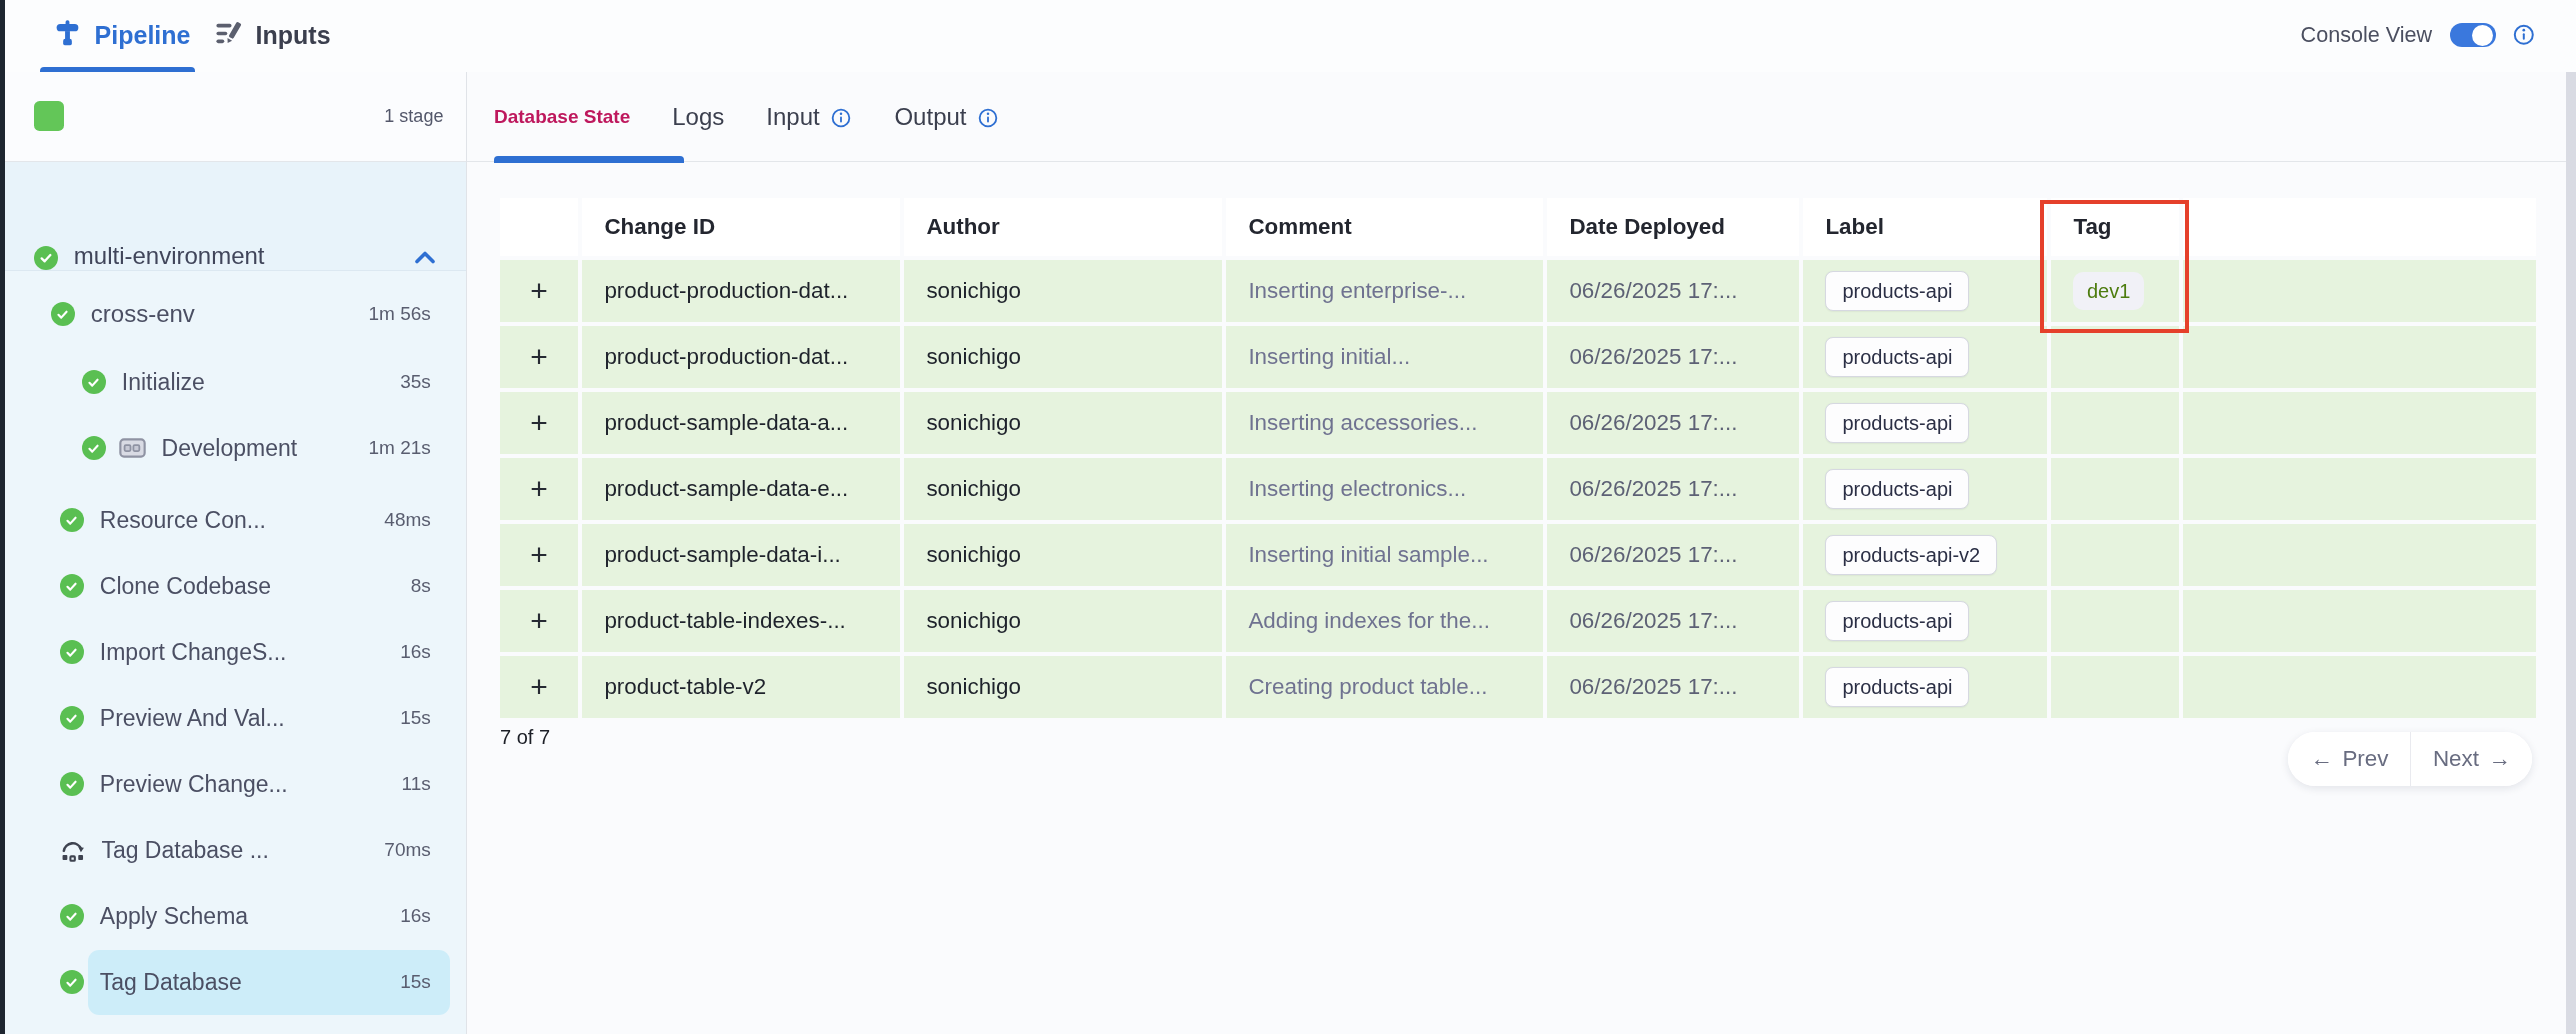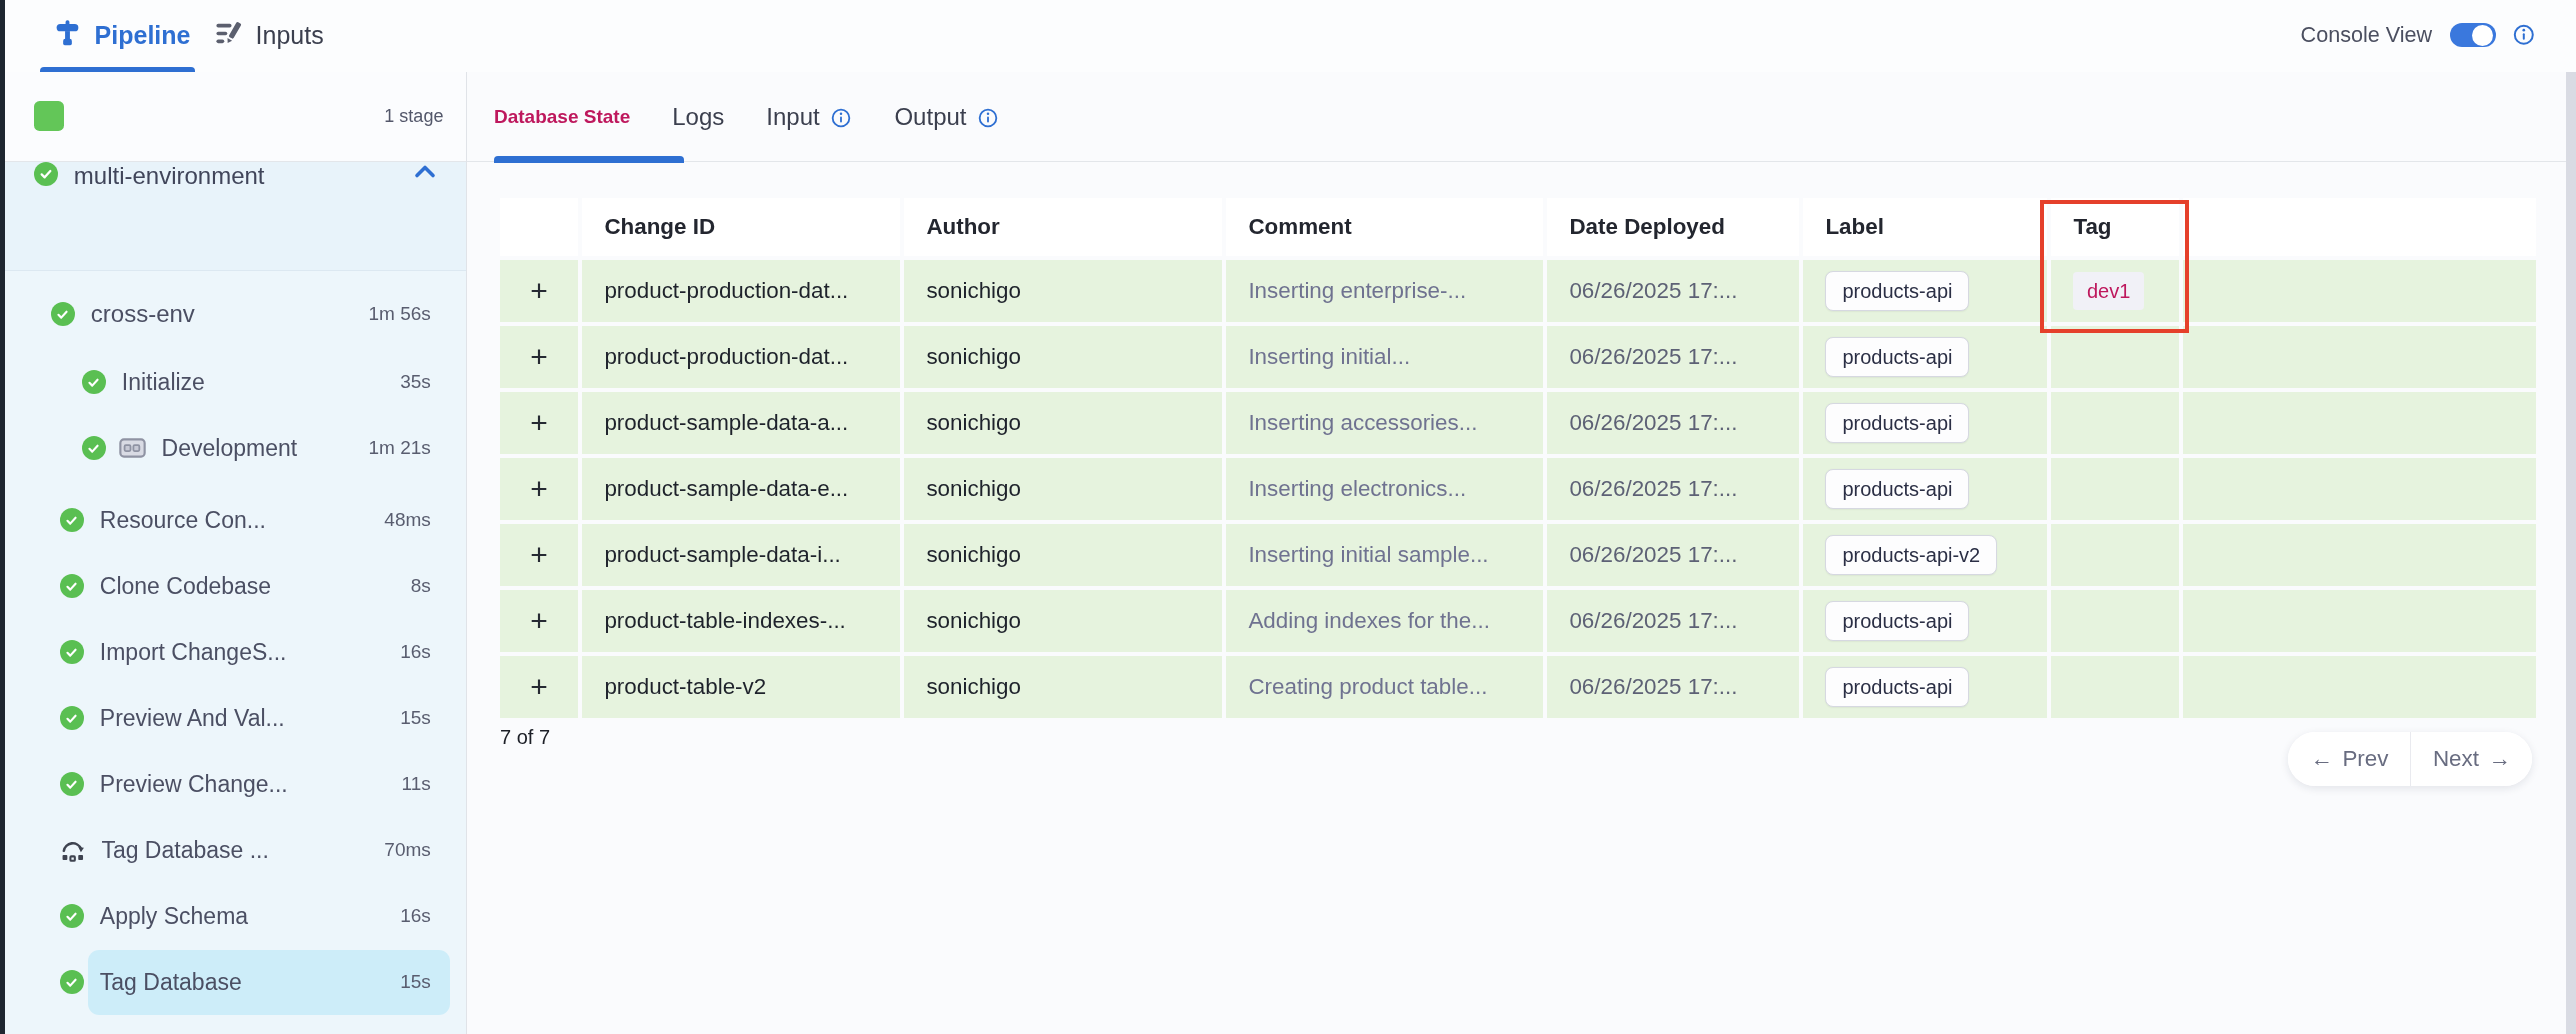--- a/index.html
+++ b/index.html
@@ -6,34 +6,34 @@
   body{
     width:2576px;height:1035px;position:relative;overflow:hidden;
     background:#fafbfd;font-family:"Liberation Sans",sans-serif;
     -webkit-font-smoothing:antialiased;
   }
   
   .left-strip{position:absolute;left:0;top:0;width:4.8px;height:1035px;background:#1e2630;}
   
   .topbar{position:absolute;left:4.8px;top:0;right:0;height:72px;background:#fcfdfe;border-bottom:1.6px solid #e3e5ea;}
   .tb-tab{position:absolute;top:0;height:70px;display:flex;align-items:center;gap:12.8px;cursor:pointer;}
-  .tb-tab .tb-label{font-size:25px;font-weight:400;color:#3b3f4e;}
+  .tb-tab .tb-label{font-size:25px;font-weight:700;color:#3b3f4e;}
   .tb-tab.active .tb-label{color:#2e6fd2;font-weight:700;}
   .tb-underline{position:absolute;left:35px;bottom:-1.6px;width:155px;height:6.4px;background:#2e6fd2;border-radius:4px 4px 0 0;}
   .tb-right{position:absolute;right:41px;top:0;height:70px;display:flex;align-items:center;gap:17.6px;}
   .cv-label{font-size:21.6px;color:#4b4f60;}
   .toggle{width:46px;height:24px;border-radius:12.8px;background:#3a78dd;position:relative;cursor:pointer;}
   .toggle .knob{position:absolute;right:2.4px;top:1.6px;width:21px;height:21px;border-radius:50%;background:#fff;}
   .info{width:21.6px;height:21.6px;flex:0 0 auto;display:inline-block;}
   
   .sidebar{position:absolute;left:4.8px;top:72px;width:462px;bottom:0;background:#edf6fb;border-right:1.6px solid #e0e3e8;box-sizing:border-box;}
   .sb-head{height:90px;background:#fbfcfe;border-bottom:1.6px solid #e3e6ea;position:relative;box-sizing:border-box;}
   .stage-square{position:absolute;left:29px;top:29px;width:30px;height:30px;border-radius:5.6px;background:#63c658;}
   .stage-count{position:absolute;right:22.4px;top:0;height:88px;display:flex;align-items:center;font-size:18px;color:#53576a;}
-  .group-row{height:109px;background:#e8f3fa;border-bottom:0.8px solid #dce8f1;display:flex;align-items:flex-start;padding:0 29px;box-sizing:border-box;cursor:pointer;}
+  .group-row{height:109px;background:#e8f3fa;border-bottom:0.8px solid #dce8f1;display:flex;align-items:flex-end;padding:0 29px;box-sizing:border-box;cursor:pointer;}
   .group-label{margin-left:16px;font-size:24px;font-weight:500;color:#40455a;flex:1;}
   .tree{padding-top:8px;overflow:hidden;}
   .trow{position:relative;display:flex;align-items:center;height:66px;padding-right:35px;box-sizing:border-box;cursor:pointer;}
   .trow.lvl1{height:70px;padding-left:46px;}
   .trow.lvl2{padding-left:77px;}
   .trow.lvl3{padding-left:55px;}
   .trow.gap-before{margin-top:6.4px;}
   .trow.selected::before{content:"";position:absolute;left:83px;right:16px;top:0.8px;bottom:0.8px;background:#cdedf9;border-radius:11.2px;}
   .trow>*{position:relative;}
   .tlabel{margin-left:16px;font-size:23px;font-weight:500;color:#4b4f63;white-space:nowrap;}
@@ -51,21 +51,21 @@
   .content{position:relative;height:871px;}
   .dbtable{position:absolute;left:33px;top:36px;display:grid;
     grid-template-columns:78px 318px 318px 317px 252px 244px 128px 353px;
     grid-auto-rows:62px;grid-template-rows:58px;gap:4px;}
   .th{background:#ffffff;display:flex;align-items:center;padding-left:22.4px;font-size:22.4px;font-weight:600;color:#23262f;box-sizing:border-box;white-space:nowrap;overflow:hidden;}
   .td{background:#e6f3de;display:flex;align-items:center;padding-left:22.4px;font-size:22.4px;color:#1e222b;box-sizing:border-box;white-space:nowrap;overflow:hidden;}
   .td.c-plus{justify-content:center;padding-left:0;font-size:30px;font-weight:300;color:#262a33;cursor:pointer;}
   .td.c-comment{color:#6f7290;}
   .td.c-date{color:#5d6175;}
   .lbl-badge{display:inline-block;padding:7.2px 16px;border-radius:8px;background:#fdfdfe;border:1.6px solid #d6d8e1;color:#2b2f45;font-size:20px;box-shadow:0 0.8px 1.6px rgba(0,0,0,.05);}
-  .tag-badge{display:inline-block;padding:7.2px 13.6px;border-radius:4px;background:#f1f1f7;color:#be185d;font-size:20px;}
+  .tag-badge{display:inline-block;padding:7.2px 13.6px;border-radius:10px;background:#f1f1f7;color:#4d7c0f;font-size:20px;}
   .row-count{position:absolute;left:33px;top:564px;font-size:20px;color:#1c1f27;}
   .pager{position:absolute;right:34px;top:570px;height:54px;display:flex;background:#fff;border-radius:27px;box-shadow:0 2.4px 8px rgba(20,30,60,.10);overflow:hidden;}
   .pbtn{width:122px;display:flex;align-items:center;justify-content:center;gap:9.6px;font-size:22.4px;color:#686c80;cursor:pointer;background:#fff;border:none;}
   .pbtn.next{border-left:1.6px solid #e9eaef;}
   
   .red-box{position:absolute;left:2040px;top:200px;width:149px;height:133px;border:4.8px solid #e5402b;box-sizing:border-box;z-index:6;}
   .scroll-track{position:absolute;right:0;top:72px;width:9.6px;bottom:0;background:#d9dbe3;}
 </style>
 </head>
 <body>

